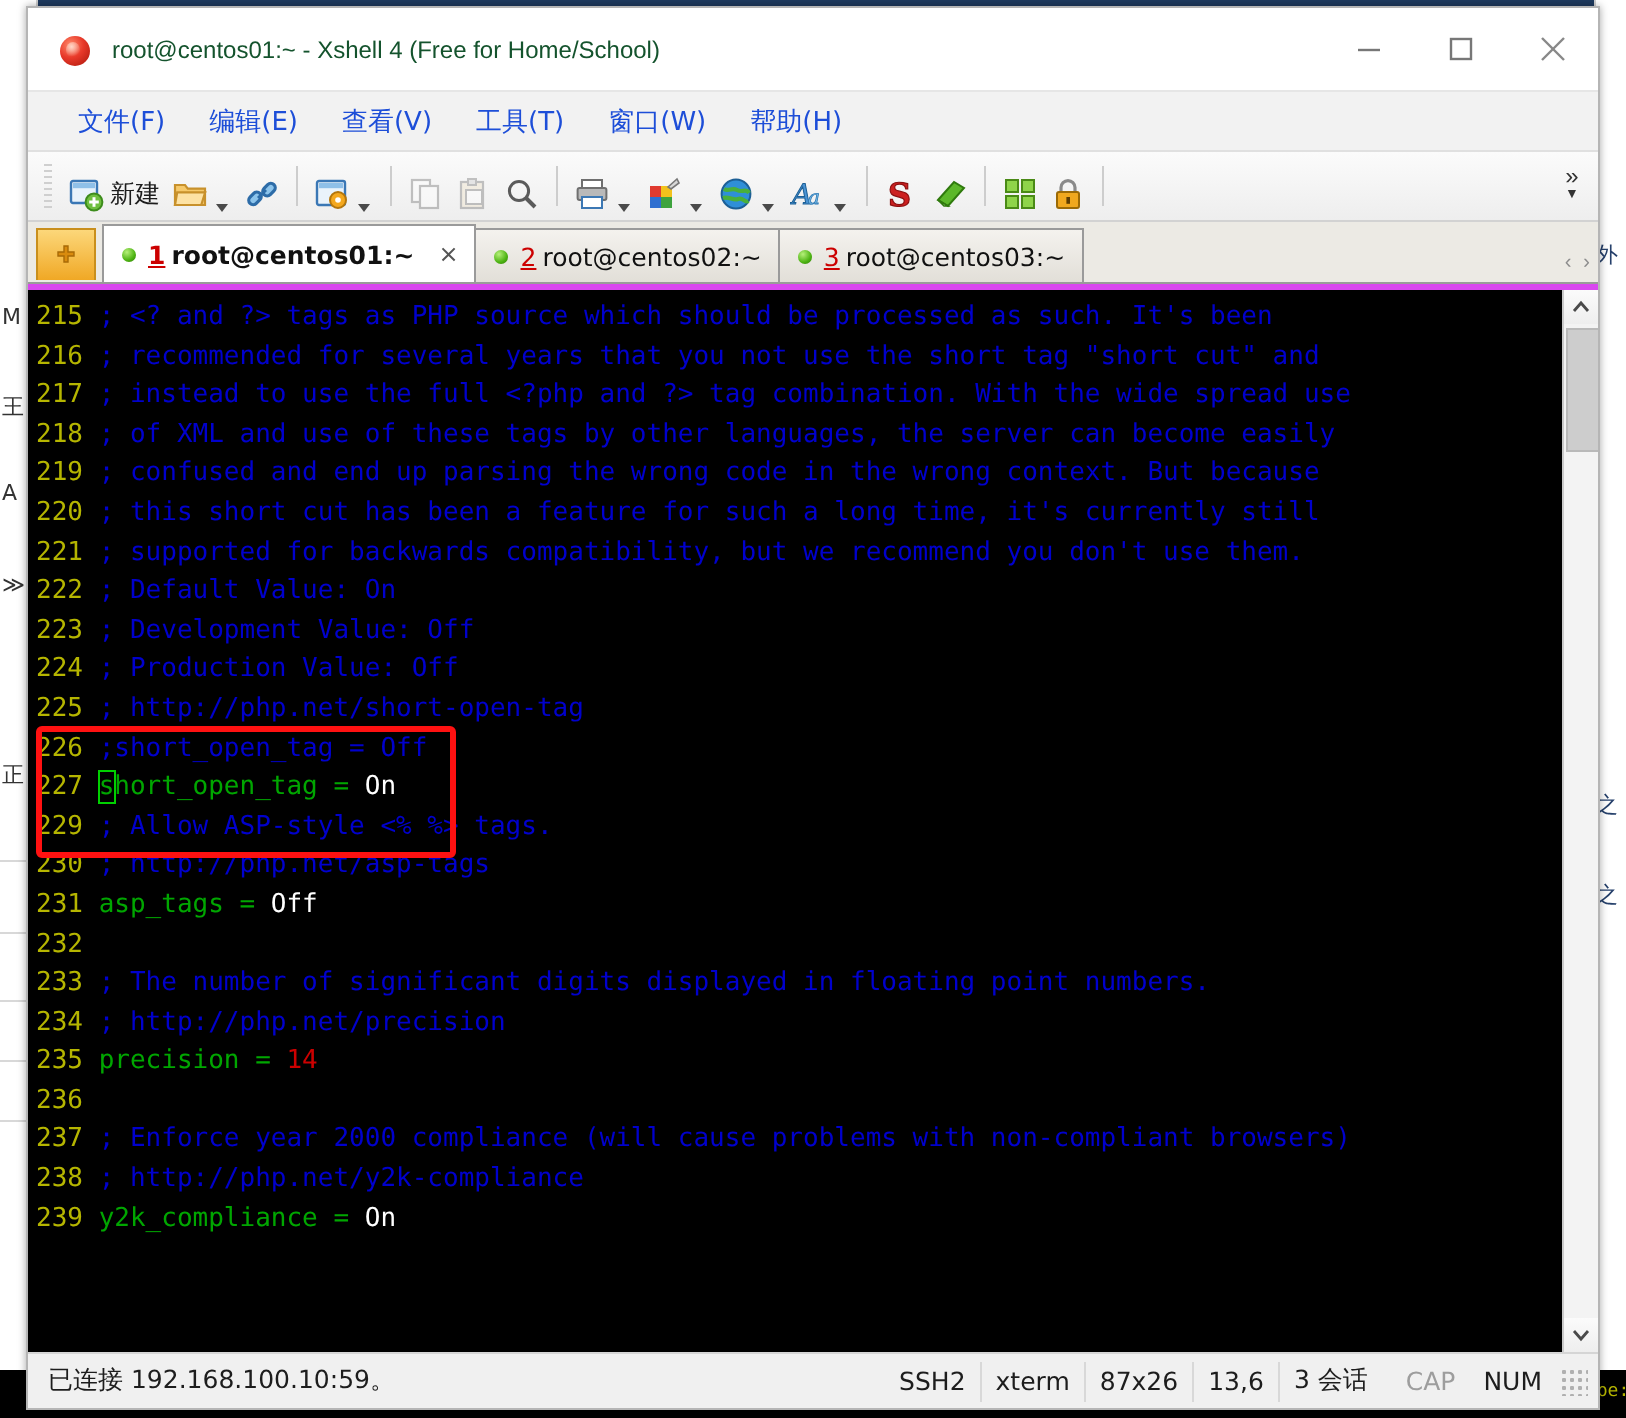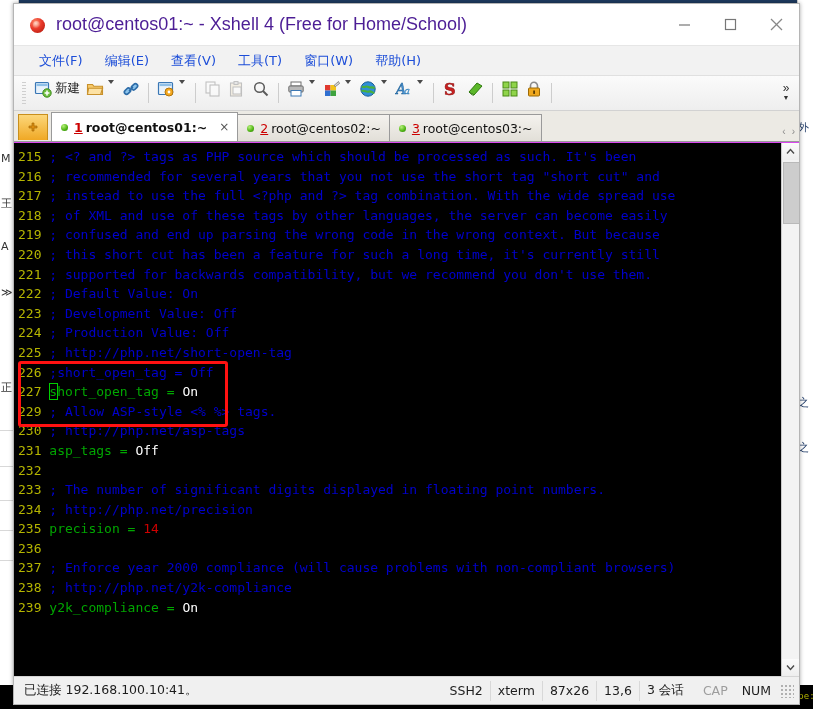--- a/index.html
+++ b/index.html
@@ -60,21 +60,21 @@
   }
   #app-icon .sh{
     position:absolute;left:1px;top:2px;width:15px;height:15px;border-radius:50%;
     background:radial-gradient(circle at 35% 30%,#ff8b6b 0%,#e8392a 45%,#a81509 100%);
   }
   #app-icon .sh:after{
     content:"";position:absolute;left:3px;top:3px;width:7px;height:8px;border-radius:50%;
     background:radial-gradient(circle at 40% 30%,#ffd6c8 0%,rgba(255,160,130,0) 70%);
   }
   #title-text{
-    font-size:18px;color:#4c1d95;white-space:nowrap;
+    font-size:12px;color:#14532d;white-space:nowrap;
     font-family:"Liberation Sans", sans-serif;
   }
   .win-btn{
     width:46px;height:41px;display:flex;align-items:center;justify-content:center;
     color:#6d6d6d;
   }
   #win-controls{position:absolute;right:0;top:0;display:flex;}
   .win-btn svg{display:block;}
 
   
@@ -90,21 +90,21 @@
 
   
   #toolbar{
     height:34px;min-height:34px;
     background:linear-gradient(#fbfbfb,#eeeeee);
     display:flex;align-items:center;padding-left:8px;
     border-bottom:1px solid #d2d2d2;position:relative;
   }
   .grip{width:4px;height:22px;margin-right:5px;
     background:repeating-linear-gradient(to bottom,#cfcfcf 0 1px,transparent 1px 3px);}
-  .tb-item{display:flex;align-items:flex-start;padding:2px 3px;height:26px;}
+  .tb-item{display:flex;align-items:flex-end;padding:2px 3px;height:26px;}
   .tb-label{font-size:12.5px;color:#1d1d1d;margin-left:3px;white-space:nowrap;
     font-family:"DejaVu Sans","Liberation Sans",sans-serif;}
   .tb-label.dim{color:#a3a3a3;}
   .tb-sep{width:1px;height:20px;background:#cdcdcd;margin:0 5px;}
   .caret{
     width:0;height:0;border-left:3.5px solid transparent;border-right:3.5px solid transparent;
     border-top:4px solid #4a4a4a;margin-left:4px;margin-right:2px;
   }
   .ico{width:18px;height:18px;position:relative;flex:none;}
 
@@ -144,21 +144,21 @@
   .tab .num{text-decoration:underline;margin-right:3px;}
   .tab .close{margin-left:12px;color:#555;font-size:12px;font-weight:normal;}
   #tab-nav{
     position:absolute;right:4px;bottom:4px;display:flex;gap:6px;
     color:#8d8d8d;font-size:10px;
   }
 
   
   #term-wrap{
     flex:1;display:flex;background:#0f766e;position:relative;overflow:hidden;
-    border-top:1px solid #d946ef;
+    border-top:3px solid #d946ef;
   }
   #term{
     flex:1;background:#000000;position:relative;overflow:hidden;
     font-family:"DejaVu Sans Mono","Liberation Mono",monospace;
     font-size:13px;line-height:19.6px;
     padding:4px 0 0 4px;
   }
   .trow{
     height:19.6px;white-space:pre;display:block;
     font-family:"DejaVu Sans Mono","Liberation Mono",monospace;
@@ -536,21 +536,21 @@
       <div id="sb-thumb" style="top: 19px; height: 60px;"></div>
       <div class="sb-btn">
         <svg width="9" height="7" viewBox="0 0 9 7">
             <path d="M1 1.5 L4.5 5.5 L8 1.5" fill="none" stroke="#4a4a4a" stroke-width="1.4"></path>
           </svg>
       </div>
     </div>
   </div>
 
   <div id="statusbar">
-    <div id="sb-conn">已连接 192.168.100.10:41。</div>
+    <div id="sb-conn">已连接 192.168.100.10:59。</div>
     <div class="sb-cell nb">SSH2</div>
     <div class="sb-cell">xterm</div>
     <div class="sb-cell">87x26</div>
     <div class="sb-cell">13,6</div>
     <div class="sb-cell">3 会话</div>
     <div class="sb-cell dim" style="margin-left:5px">CAP</div>
     <div class="sb-cell nb">NUM</div>
     <div id="sb-grip"></div>
   </div>
 </div>

